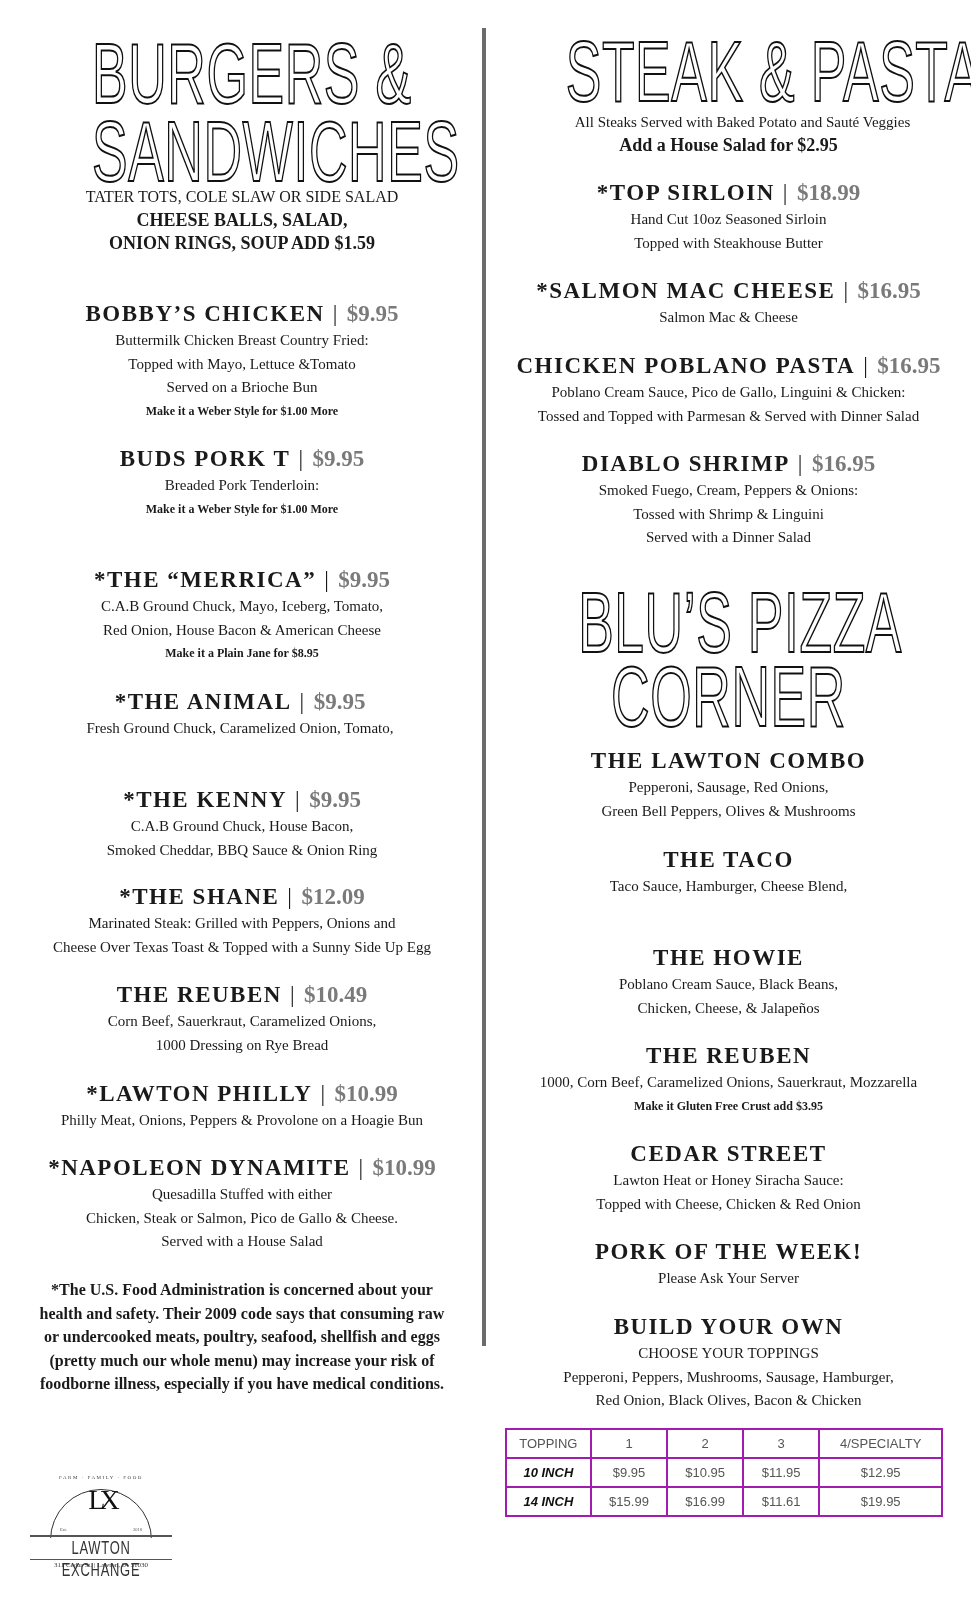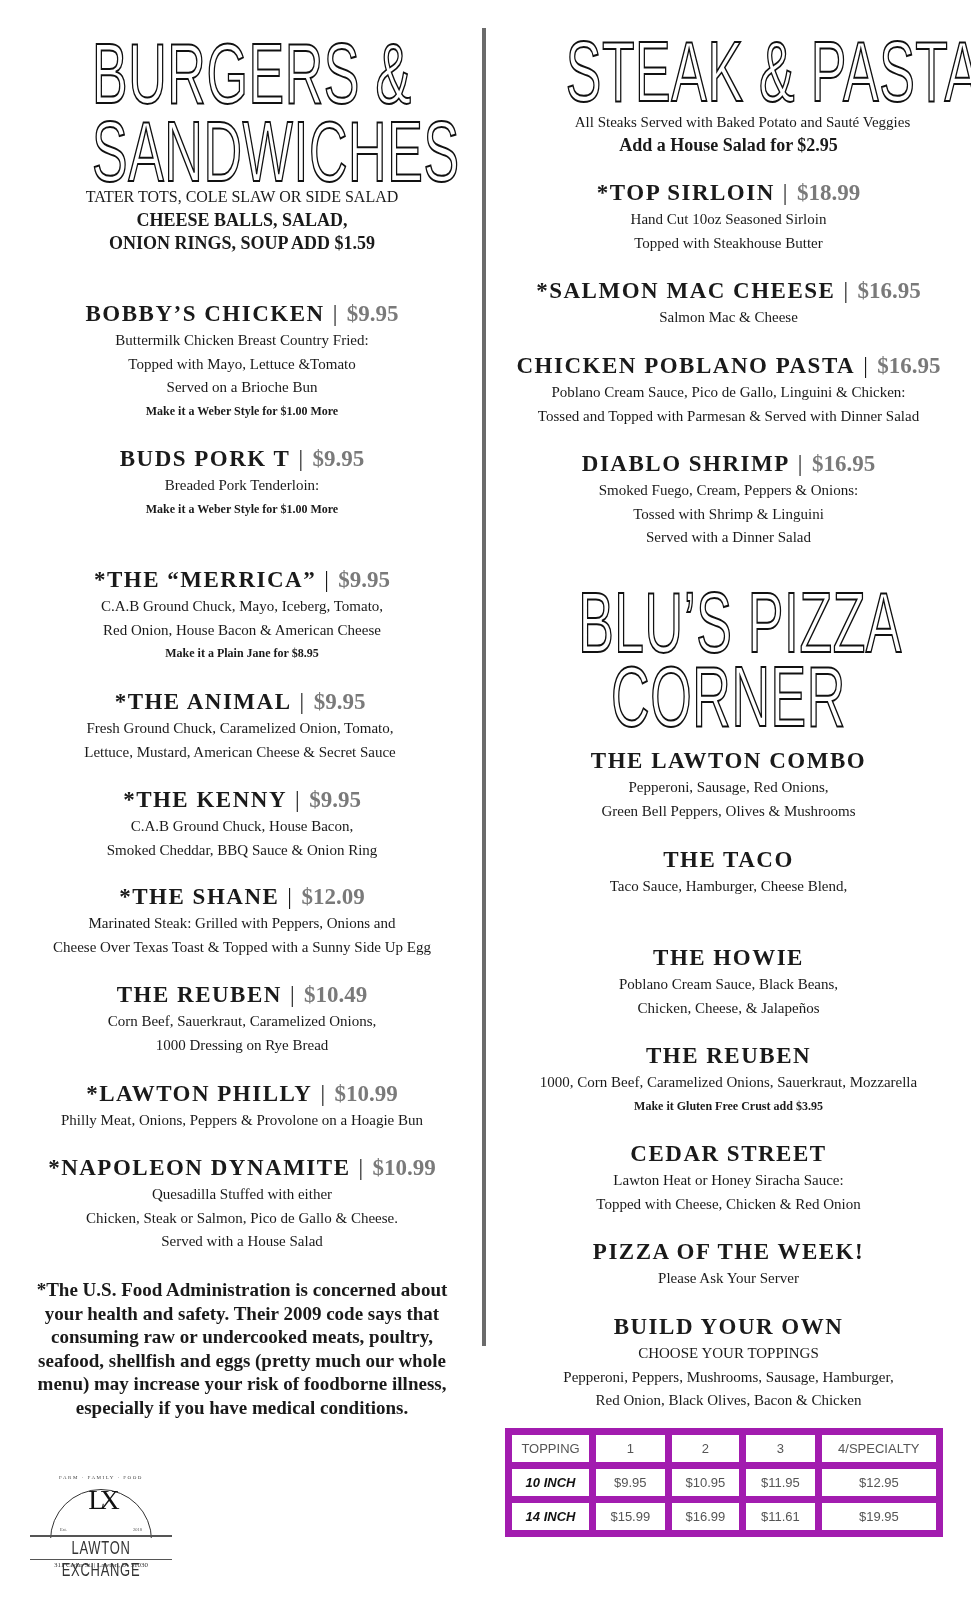--- a/index.html
+++ b/index.html
@@ -23,35 +23,35 @@
   .big-title .line { display: block; white-space: nowrap; }
 
   .sub { font-size: 16px; line-height: 24px; margin: 0; }
   .sub-bold { font-size: 18px; line-height: 23px; font-weight: 700; margin: 0; }
   .item { margin: 0; }
   .item-head { font-size: 23px; font-weight: 700; letter-spacing: 1.5px; line-height: 30px; margin: 0; white-space: nowrap; }
   .item-head .sep { font-weight: 400; margin: 0 8px; }
   .item-head .price { color: #7a7a7a; letter-spacing: 0; }
   .desc { font-size: 15px; line-height: 23.5px; margin: 0; }
   .addon { font-size: 12px; line-height: 23px; font-weight: 700; margin: 0; }
-  .disclaimer { font-size: 19px; font-weight: 700; line-height: 23.5px; margin: 0; padding: 0 34px; }
+  .disclaimer { font-size: 16px; font-weight: 700; line-height: 23.5px; margin: 0; padding: 0 34px; }
 
   .logo { position: absolute; left: 30px; top: 1475px; width: 142px; height: 90px; }
   .logo .arc { position: absolute; left: 20px; top: 14px; width: 102px; height: 102px; border: 1.5px solid #333; border-radius: 50%; clip-path: inset(0 0 52% 0); box-sizing: border-box; }
   .logo .lx { position: absolute; left: 0; right: 0; top: 10px; text-align: center; font-size: 28px; line-height: 30px; color: #111; letter-spacing: -6px; }
   .logo .ring-text { position: absolute; left: 0; right: 0; top: 0; text-align: center; font-size: 5px; letter-spacing: 1.5px; color: #444; }
   .logo .est { position: absolute; left: 30px; top: 52px; font-size: 4.5px; color: #555; }
   .logo .year { position: absolute; right: 30px; top: 52px; font-size: 4.5px; color: #555; }
   .logo .rule-top { position: absolute; left: 0; right: 0; top: 60px; height: 1.5px; background: #555; }
   .logo .name { position: absolute; left: 0; right: 0; top: 62px; text-align: center; font-family: "Liberation Sans", sans-serif; font-size: 18px; line-height: 22px; color: #333; letter-spacing: 1px; transform: scaleX(0.72); transform-origin: center; }
   .logo .rule-bottom { position: absolute; left: 0; right: 0; top: 84px; height: 1px; background: #555; }
   .logo .addr { position: absolute; left: 0; right: 0; top: 86px; text-align: center; font-size: 7px; color: #333; white-space: nowrap; }
 
   table.price-table { position: absolute; left: 505px; top: 1428px; width: 438px; border-collapse: collapse; font-family: "Liberation Sans", sans-serif; font-size: 13px; color: #555; }
-  table.price-table td { border: 7px solid #a21caf; height: 27px; text-align: center; padding: 0; font-weight: 300; }
+  table.price-table td { border: 2px solid #a21caf; height: 27px; text-align: center; padding: 0; font-weight: 300; }
   table.price-table td.rowhead { font-weight: 700; font-style: italic; color: #111; }
 </style>
 </head>
 <body>
 
 <div class="col col-left">
   <div class="big-title" style="position:absolute; left:0; right:0; top:34px; font-size:86px; line-height:78px;">
     <span class="line">BURGERS &amp;</span>
     <span class="line">SANDWICHES</span>
   </div>
@@ -79,21 +79,20 @@
   <div class="item" style="position:absolute; left:0; right:0; top:565px;">
     <p class="item-head"><span>*THE “MERRICA”</span><span class="sep">|</span><span class="price">$9.95</span></p>
     <p class="desc">C.A.B Ground Chuck, Mayo, Iceberg, Tomato,</p>
     <p class="desc">Red Onion, House Bacon &amp; American Cheese</p>
     <p class="addon">Make it a Plain Jane for $8.95</p>
   </div>
 
   <div class="item" style="position:absolute; left:0; right:4px; top:687px;">
     <p class="item-head"><span>*THE ANIMAL</span><span class="sep">|</span><span class="price">$9.95</span></p>
     <p class="desc">Fresh Ground Chuck, Caramelized Onion, Tomato,</p>
-    <p class="desc">Lettuce, Mustard, American Cheese &amp; Secret Sauce</p>
   </div>
 
   <div class="item" style="position:absolute; left:0; right:0; top:785px;">
     <p class="item-head"><span>*THE KENNY</span><span class="sep">|</span><span class="price">$9.95</span></p>
     <p class="desc">C.A.B Ground Chuck, House Bacon,</p>
     <p class="desc">Smoked Cheddar, BBQ Sauce &amp; Onion Ring</p>
   </div>
 
   <div class="item" style="position:absolute; left:0; right:0; top:882px;">
     <p class="item-head"><span>*THE SHANE</span><span class="sep">|</span><span class="price">$12.09</span></p>
@@ -197,21 +196,21 @@
     <p class="addon">Make it Gluten Free Crust add $3.95</p>
   </div>
 
   <div class="item" style="position:absolute; left:0; right:0; top:1139px;">
     <p class="item-head">CEDAR STREET</p>
     <p class="desc">Lawton Heat or Honey Siracha Sauce:</p>
     <p class="desc">Topped with Cheese, Chicken &amp; Red Onion</p>
   </div>
 
   <div class="item" style="position:absolute; left:0; right:0; top:1237px;">
-    <p class="item-head">PIZZA OF THE WEEK!</p>
+    <p class="item-head">PORK OF THE WEEK!</p>
     <p class="desc">Please Ask Your Server</p>
   </div>
 
   <div class="item" style="position:absolute; left:0; right:0; top:1312px;">
     <p class="item-head">BUILD YOUR OWN</p>
     <p class="desc">CHOOSE YOUR TOPPINGS</p>
     <p class="desc">Pepperoni, Peppers, Mushrooms, Sausage, Hamburger,</p>
     <p class="desc">Red Onion, Black Olives, Bacon &amp; Chicken</p>
   </div>
 </div>

